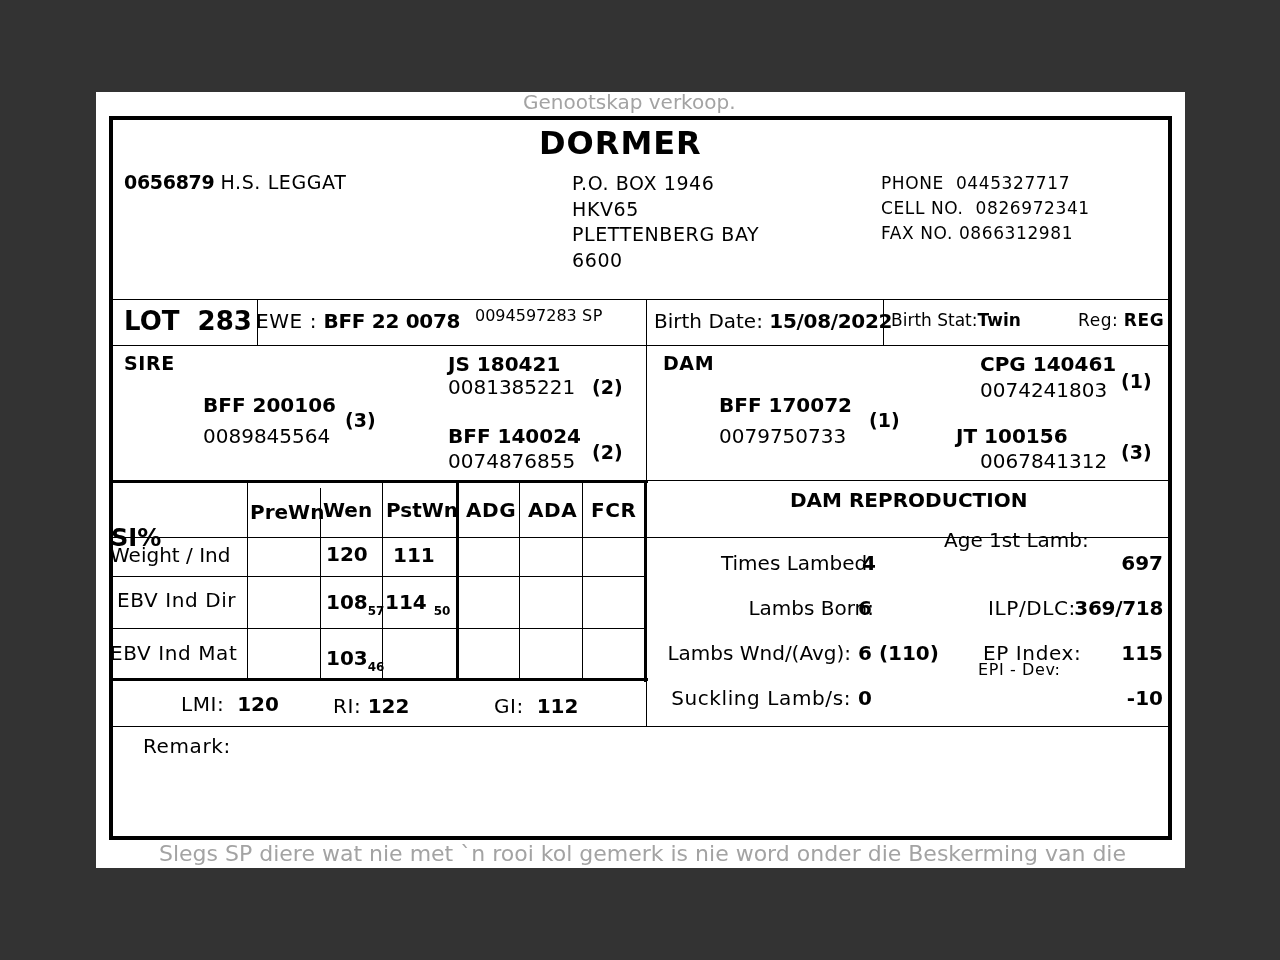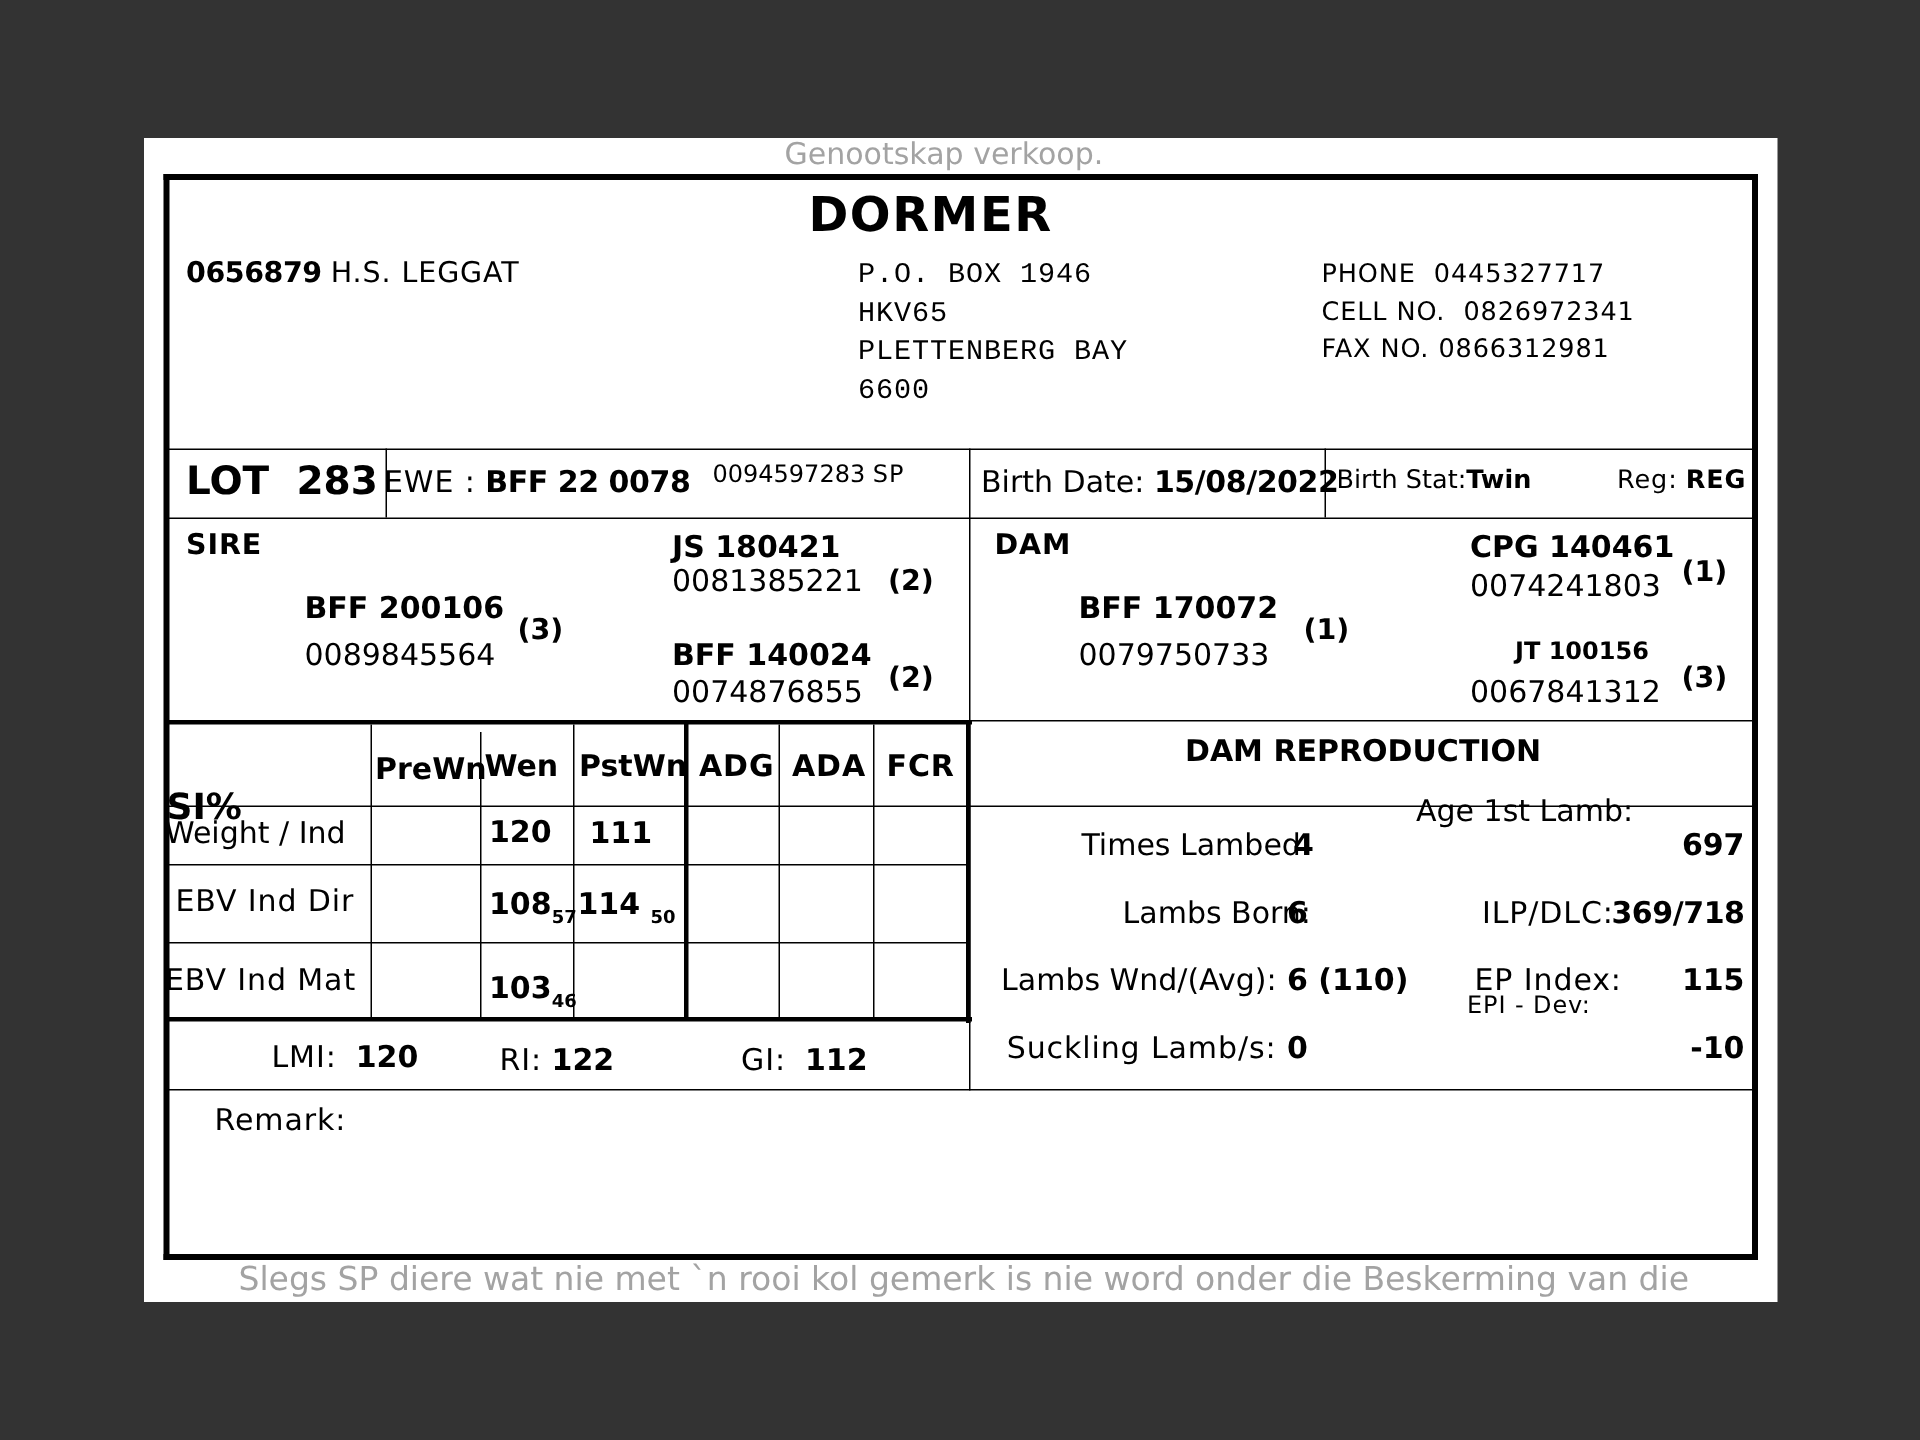--- a/index.html
+++ b/index.html
@@ -36,21 +36,21 @@
 <div class="line" style="left:1168px; top:116px; width:4px; height:724px;"></div>
 <div class="line" style="left:109px; top:836px; width:1063px; height:4px;"></div>
 
 <div class="abs b" style="left:539px; top:124px; font-size:32px; letter-spacing:1px;">DORMER</div>
 
 <div class="abs" style="left:124px; top:171px; font-size:19px;">
   <span class="b cond">0656879</span>
   <span class="wide">H.S. LEGGAT</span>
 </div>
 
-<div class="abs wide" style="left:572px; top:171px; font-size:19px; line-height:25.5px;font-family:Liberation Mono, monospace;">
+<div class="abs wide" style="left:572px; top:171px; font-size:19px; line-height:25.5px;">
   <div>P.O. BOX 1946</div>
   <div>HKV65</div>
   <div>PLETTENBERG BAY</div>
   <div>6600</div>
 </div>
 
 <div class="abs wide" style="left:881px; top:171px; font-size:17px; line-height:25px;">
   <div><span>PHONE</span>&nbsp; <span>0445327717</span></div>
   <div><span>CELL NO.</span>&nbsp; <span>0826972341</span></div>
   <div><span>FAX NO.</span> <span>0866312981</span></div>
@@ -98,21 +98,21 @@
 
 <div class="abs b wide" style="left:663px; top:352px; font-size:19px;">DAM</div>
 <div class="abs b" style="left:719px; top:393px; font-size:20px;">BFF 170072</div>
 <div class="abs" style="left:719px; top:424px; font-size:20px;">0079750733</div>
 <div class="abs b" style="left:869px; top:409px; font-size:19px;">(1)</div>
 
 <div class="abs b" style="left:980px; top:352px; font-size:20px;">CPG 140461</div>
 <div class="abs" style="left:980px; top:378px; font-size:20px;">0074241803</div>
 <div class="abs b" style="left:1121px; top:370px; font-size:19px;">(1)</div>
 
-<div class="abs b" style="left:1010px; top:424px; font-size:16px;">JT  100156</div>
+<div class="abs b" style="left:956px; top:424px; font-size:20px;">JT  100156</div>
 <div class="abs" style="left:980px; top:449px; font-size:20px;">0067841312</div>
 <div class="abs b" style="left:1121px; top:441px; font-size:19px;">(3)</div>
 
 <div class="line" style="left:111px; top:480px; width:537px; height:3px;"></div>
 <div class="line" style="left:646px; top:480px; width:524px; height:1px;"></div>
 <div class="line" style="left:644px; top:480px; width:3px; height:202px;"></div>
 <div class="line" style="left:111px; top:678px; width:537px; height:3px;"></div>
 <div class="line" style="left:456px; top:480px; width:3px; height:200px;"></div>
 <div class="line" style="left:247px; top:483px; width:1px; height:196px;"></div>
 <div class="line" style="left:320px; top:488px; width:1px; height:191px;"></div>

